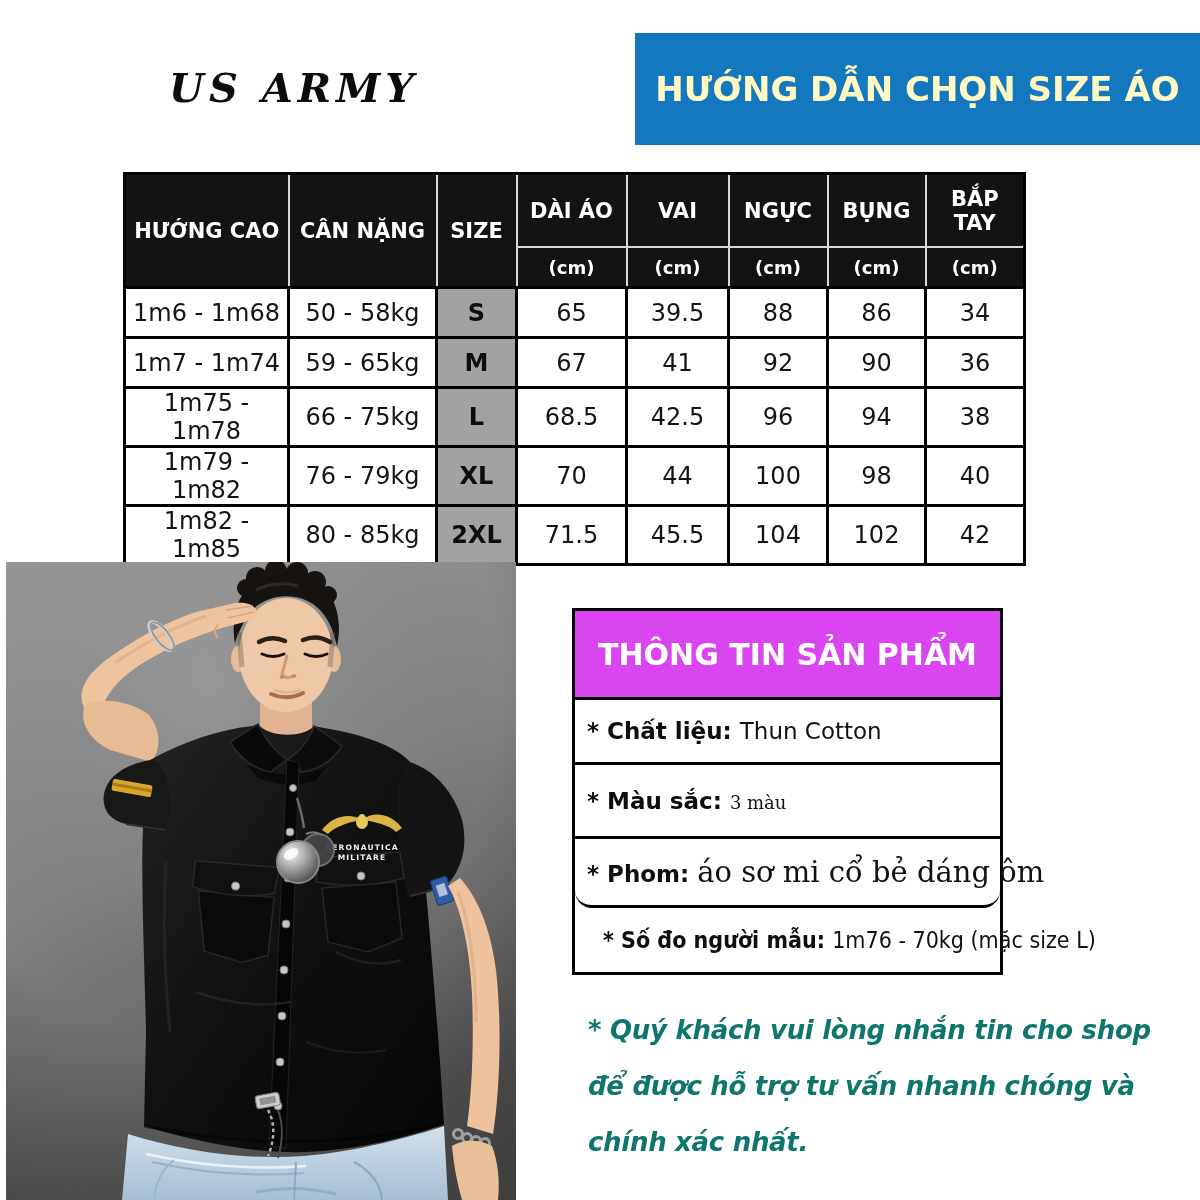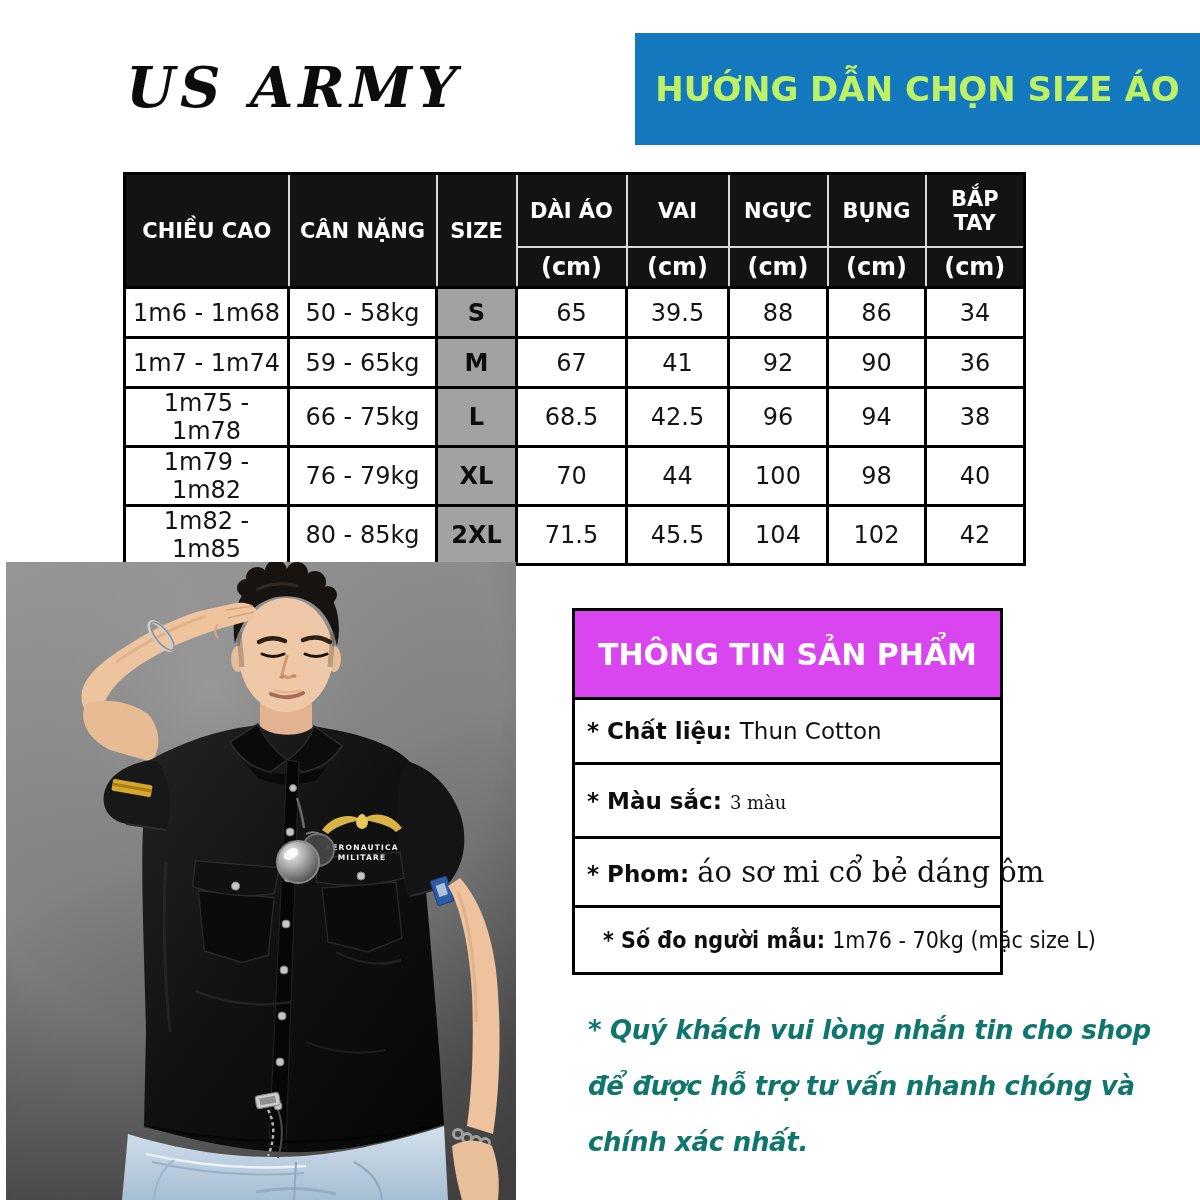--- a/index.html
+++ b/index.html
@@ -7,42 +7,42 @@
     position:relative; width:1200px; height:1200px; background:#ffffff;
     overflow:hidden; font-family:"DejaVu Sans","Liberation Sans",sans-serif;
     color:#111;
   }
 
   
   .logo {
     position:absolute; left:118px; top:42px; width:352px; height:90px;
     display:flex; align-items:center; justify-content:center;
     font-family:"DejaVu Serif","Liberation Serif",serif;
-    font-weight:bold; font-style:italic; font-size:56px; letter-spacing:5px;
+    font-weight:bold; font-style:italic; font-size:40px; letter-spacing:5px;
     color:#0c0c0c; white-space:nowrap;
   }
 
   
   .banner {
     position:absolute; left:635px; top:33px; width:565px; height:112px;
     background:#1478BE; display:flex; align-items:center; justify-content:center;
-    font-weight:bold; font-size:34px; color:#bef264; white-space:nowrap;
+    font-weight:bold; font-size:34px; color:#fef9c3; white-space:nowrap;
   }
 
   
   .size-table {
     position:absolute; left:123px; top:172px;
     border-collapse:collapse; table-layout:fixed; border:3px solid #000;
   }
   .size-table th {
     background:#131313; color:#ffffff; border:2px solid #d9d9d9;
     font-weight:bold; text-align:center; padding:0;
   }
   .size-table tr.h1 th { height:71px; font-size:21px; }
-  .size-table tr.h2 th { height:38px; font-size:24px; }
+  .size-table tr.h2 th { height:38px; font-size:18px; }
   .size-table td {
     border:3px solid #000; background:#fff; height:47px;
     text-align:center; vertical-align:middle; font-size:24px; color:#141414; padding:0;margin-left:37px;
   }
   .size-table td.size-cell { background:#A2A2A2; font-weight:bold; color:#0d0d0d; }
 
   
   .photo { position:absolute; left:6px; top:562px; width:510px; height:638px; }
   .photo svg { display:block; }
 
@@ -58,21 +58,21 @@
   }
   .info-row {
     border-bottom:3px solid #000; display:flex; align-items:center;
     padding-left:12px; font-size:23px; white-space:nowrap; overflow:visible;
   }
   .info-row:last-child { border-bottom:none; }
   .info-row-inner { display:flex; align-items:baseline; gap:8px; }
   .info-row .lbl { font-weight:bold; color:#0e0e0e; }
   .row-1 { height:62px; }
   .row-2 { height:71px; }
-  .row-3 { height:66px; }
+  .row-3 { height:66px;border-radius:17px; }
   .row-4 { height:64px;padding-left:28px; }
   .val-sans  { font-size:23px; }
   .val-serif { font-family:"DejaVu Serif","Liberation Serif",serif; }
   .row-2 .val-serif { font-size:18px; }
   .row-3 .val-serif { font-size:29px; }
   .row-4 .info-row-inner { transform:scaleX(0.90); transform-origin:left center; }
 
   
   .note { position:absolute; left:588px; top:1002px; width:600px; }
   .note-line {
@@ -96,21 +96,21 @@
         <col style="width:148px">
         <col style="width:80px">
       <col style="width:110px">
         <col style="width:102px">
         <col style="width:99px">
       <col style="width:98px">
         <col style="width:99px">
     </colgroup>
     <tbody>
         <tr class="h1">
-      <th rowspan="2">CHIỀU CAO</th>
+      <th rowspan="2">HƯỚNG CAO</th>
       <th rowspan="2">CÂN NẶNG</th>
       <th rowspan="2">SIZE</th>
       <th>DÀI ÁO</th>
       <th>VAI</th>
       <th>NGỰC</th>
       <th>BỤNG</th>
       <th>BẮP TAY</th>
     </tr>
     <tr class="h2">
       <th>(cm)</th>

